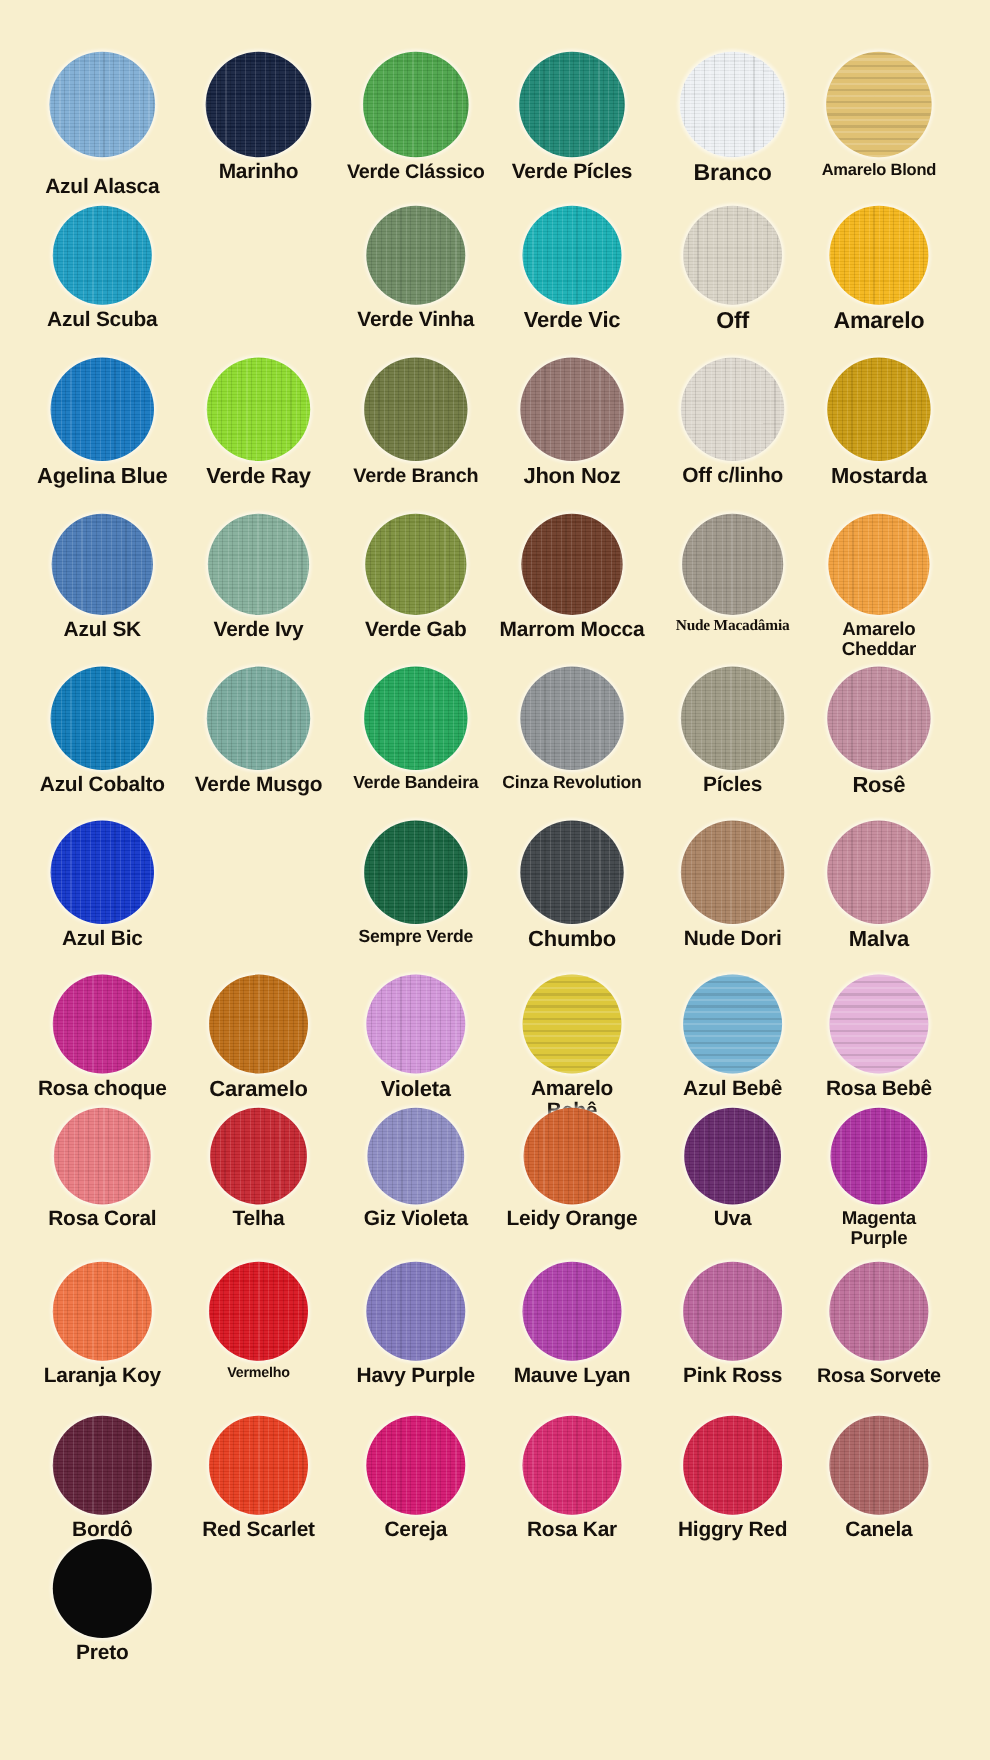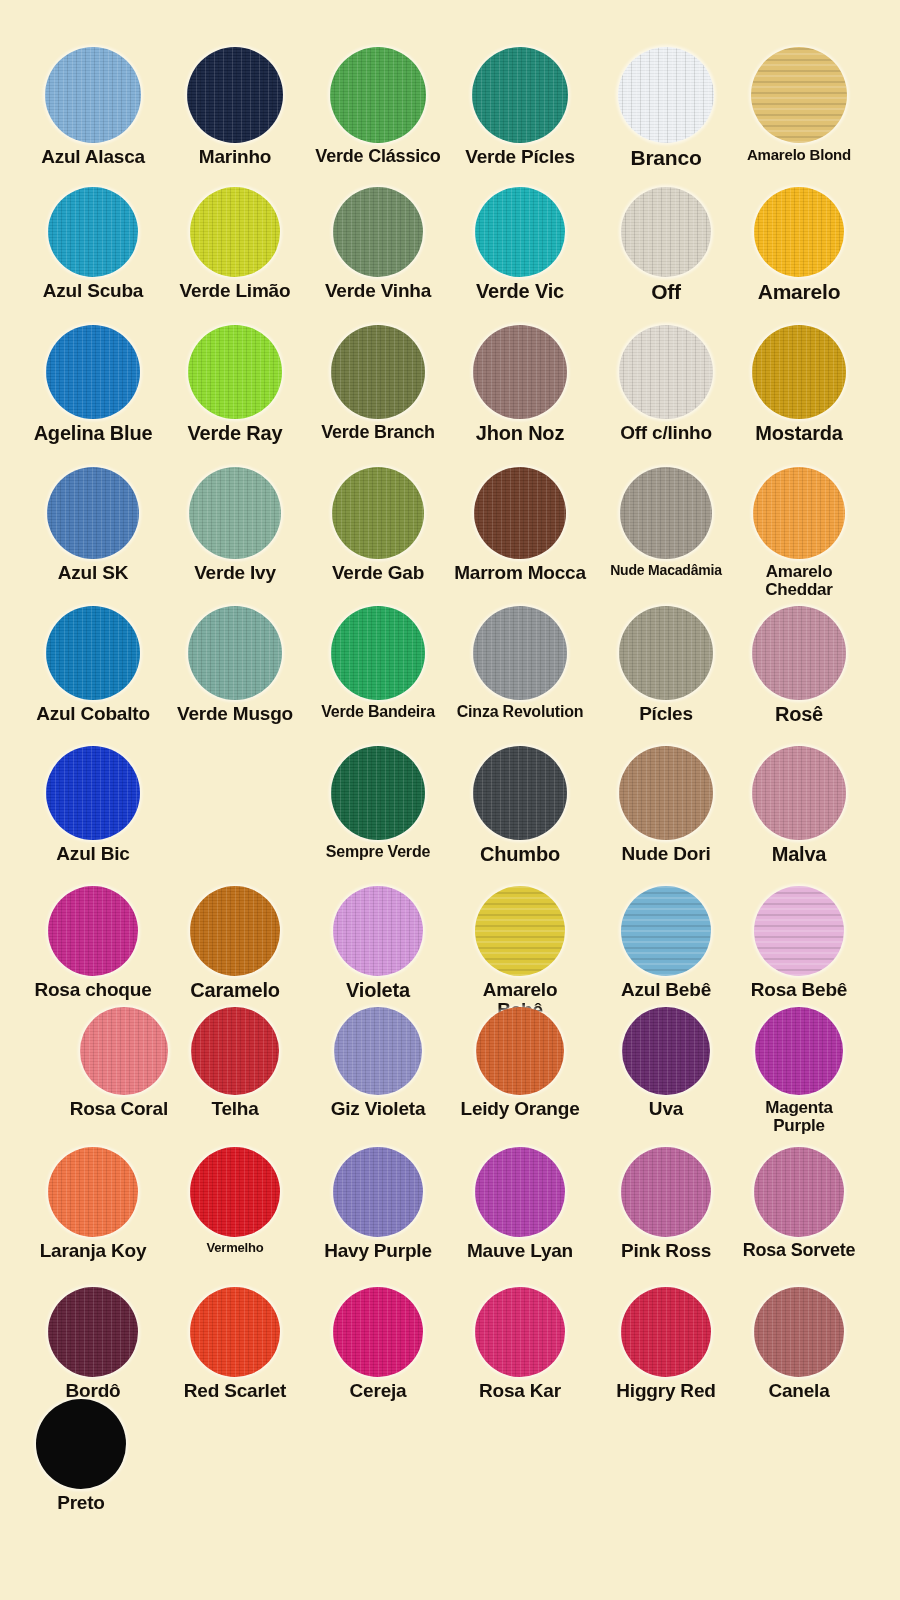--- a/index.html
+++ b/index.html
@@ -74,21 +74,21 @@
     text-align: center;
     line-height: 1.04;
     letter-spacing: -0.2px;
     white-space: pre-line;
   }
 </style>
 </head>
 <body style="background: rgb(248, 239, 206);">
 
 <div id="chart">
-    <div class="swatch-cell" style="left: 18px; top: 47px;">
+    <div class="swatch-cell" style="left: 18px; top: 47px; gap: 13px;">
       <div class="swatch-disc" style="width: 96px; height: 96px; background: rgb(127, 173, 212);">
         <div class="tex"></div>
       </div>
       <div class="swatch-label" style="font-size: 19px; color: rgb(21, 16, 11);">Azul Alasca</div>
     </div>
     <div class="swatch-cell" style="left: 160px; top: 47px;">
       <div class="swatch-disc" style="width: 96px; height: 96px; background: rgb(21, 33, 63);">
         <div class="tex"></div>
       </div>
       <div class="swatch-label" style="font-size: 19px; color: rgb(21, 16, 11);">Marinho</div>
@@ -116,26 +116,20 @@
         <div class="tex"></div>
       </div>
       <div class="swatch-label" style="font-size: 15px; color: rgb(21, 16, 11);">Amarelo Blond</div>
     </div>
     <div class="swatch-cell" style="left: 18px; top: 187px;">
       <div class="swatch-disc" style="width: 90px; height: 90px; background: rgb(27, 156, 193);">
         <div class="tex"></div>
       </div>
       <div class="swatch-label" style="font-size: 19px; color: rgb(21, 16, 11);">Azul Scuba</div>
     </div>
-    <div class="swatch-cell" style="left: 160px; top: 187px;">
-      <div class="swatch-disc" style="width: 90px; height: 90px; background: rgb(203, 212, 36);">
-        <div class="tex"></div>
-      </div>
-      <div class="swatch-label" style="font-size: 19px; color: rgb(21, 16, 11);">Verde Limão</div>
-    </div>
     <div class="swatch-cell" style="left: 303px; top: 187px;">
       <div class="swatch-disc" style="width: 90px; height: 90px; background: rgb(109, 138, 99);">
         <div class="tex"></div>
       </div>
       <div class="swatch-label" style="font-size: 19px; color: rgb(21, 16, 11);">Verde Vinha</div>
     </div>
     <div class="swatch-cell" style="left: 445px; top: 187px;">
       <div class="swatch-disc" style="width: 90px; height: 90px; background: rgb(23, 175, 180);">
         <div class="tex"></div>
       </div>
@@ -206,21 +200,21 @@
         <div class="tex"></div>
       </div>
       <div class="swatch-label" style="font-size: 19px; color: rgb(21, 16, 11);">Verde Gab</div>
     </div>
     <div class="swatch-cell" style="left: 445px; top: 467px;">
       <div class="swatch-disc" style="width: 92px; height: 92px; background: rgb(109, 60, 39);">
         <div class="tex"></div>
       </div>
       <div class="swatch-label" style="font-size: 19px; color: rgb(21, 16, 11);">Marrom Mocca</div>
     </div>
-    <div class="swatch-cell" style="left: 591px; top: 467px;">
+    <div class="swatch-cell" style="left: 591px; top: 467px; font-family: Liberation Serif, serif;">
       <div class="swatch-disc" style="width: 92px; height: 92px; background: rgb(157, 150, 138);">
         <div class="tex"></div>
       </div>
       <div class="swatch-label" style="font-size: 14px; color: rgb(21, 16, 11);">Nude Macadâmia</div>
     </div>
     <div class="swatch-cell" style="left: 724px; top: 467px;">
       <div class="swatch-disc" style="width: 92px; height: 92px; background: rgb(241, 159, 60);">
         <div class="tex"></div>
       </div>
       <div class="swatch-label" style="font-size: 17px; color: rgb(21, 16, 11);">Amarelo
@@ -322,21 +316,21 @@
         <div class="tex"></div>
       </div>
       <div class="swatch-label" style="font-size: 19px; color: rgb(21, 16, 11);">Azul Bebê</div>
     </div>
     <div class="swatch-cell" style="left: 724px; top: 886px;">
       <div class="swatch-disc tex-horiz" style="width: 90px; height: 90px; background: rgb(228, 179, 217);">
         <div class="tex"></div>
       </div>
       <div class="swatch-label" style="font-size: 19px; color: rgb(21, 16, 11);">Rosa Bebê</div>
     </div>
-    <div class="swatch-cell" style="left: 18px; top: 1007px; align-items: flex-end;">
+    <div class="swatch-cell" style="left: 18px; top: 1007px;">
       <div class="swatch-disc" style="width: 88px; height: 88px; background: rgb(232, 122, 128);">
         <div class="tex"></div>
       </div>
       <div class="swatch-label" style="font-size: 19px; color: rgb(21, 16, 11);">Rosa Coral</div>
     </div>
     <div class="swatch-cell" style="left: 160px; top: 1007px;">
       <div class="swatch-disc" style="width: 88px; height: 88px; background: rgb(196, 36, 47);">
         <div class="tex"></div>
       </div>
       <div class="swatch-label" style="font-size: 19px; color: rgb(21, 16, 11);">Telha</div>
@@ -431,19 +425,19 @@
         <div class="tex"></div>
       </div>
       <div class="swatch-label" style="font-size: 19px; color: rgb(21, 16, 11);">Higgry Red</div>
     </div>
     <div class="swatch-cell" style="left: 724px; top: 1287px;">
       <div class="swatch-disc" style="width: 90px; height: 90px; background: rgb(170, 99, 99);">
         <div class="tex"></div>
       </div>
       <div class="swatch-label" style="font-size: 19px; color: rgb(21, 16, 11);">Canela</div>
     </div>
-    <div class="swatch-cell" style="left: 6px; top: 1399px; align-items: center;">
+    <div class="swatch-cell" style="left: 18px; top: 1399px; align-items: center;">
       <div class="swatch-disc tex-none" style="width: 90px; height: 90px; background: rgb(10, 10, 10);">
         <div class="tex"></div>
       </div>
       <div class="swatch-label" style="font-size: 19px; color: rgb(21, 16, 11);">Preto</div>
     </div>
   </div>
 
 </body></html>

